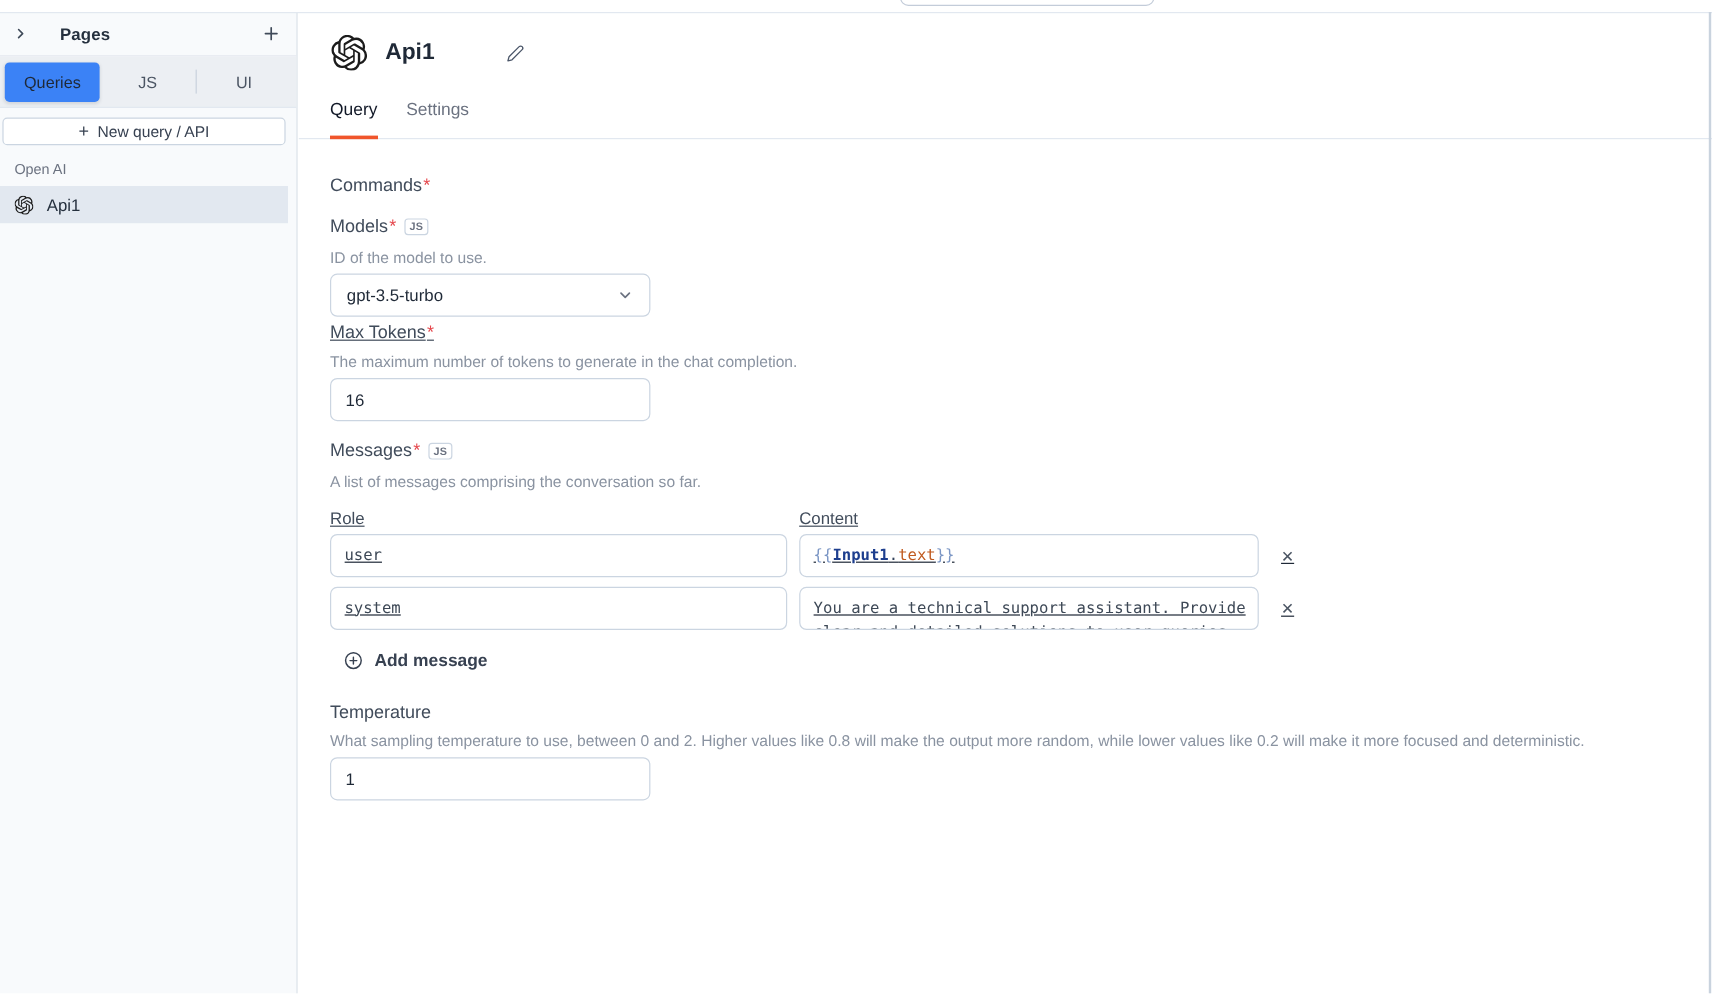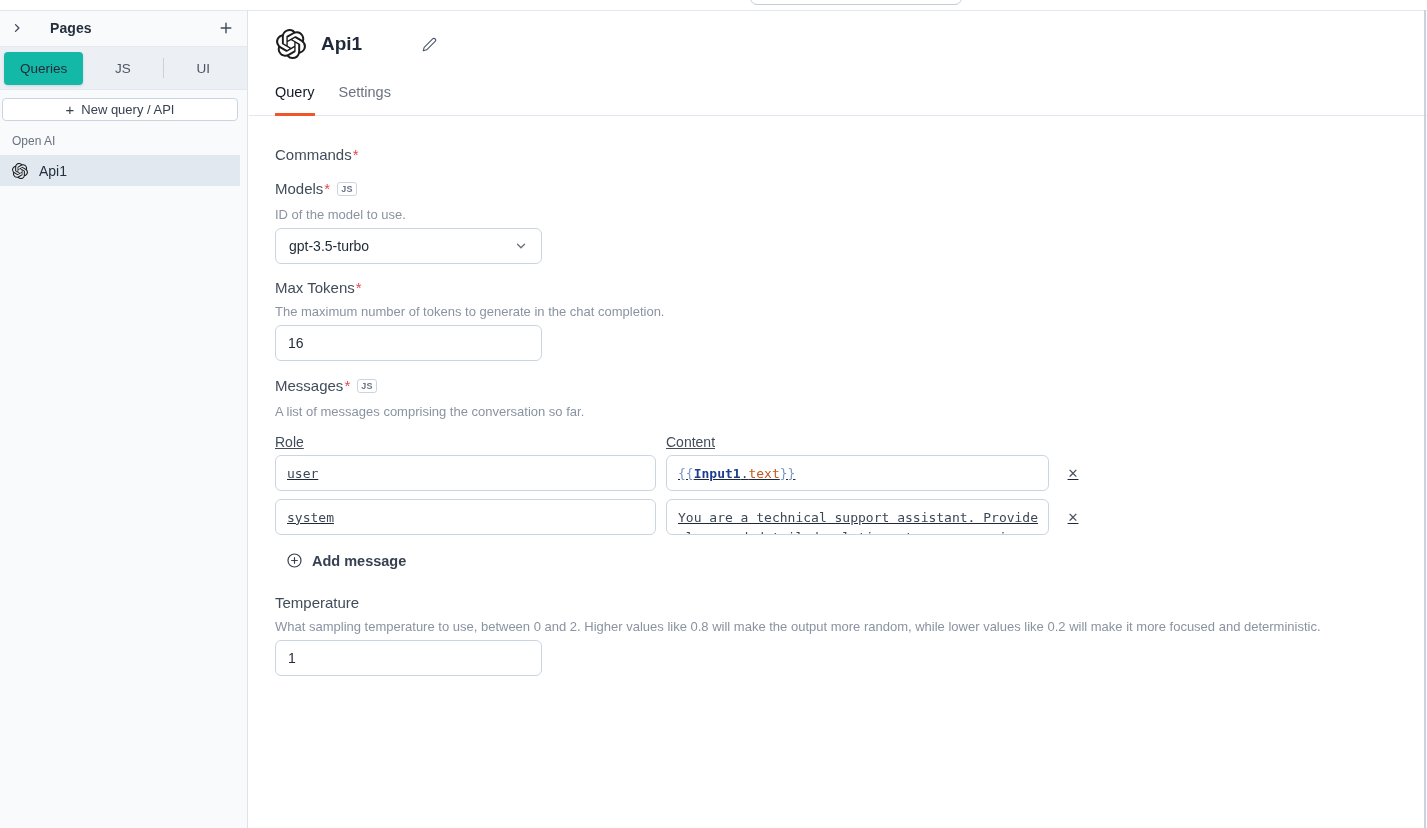--- a/index.html
+++ b/index.html
@@ -40,21 +40,21 @@
 
   .seg-row {
     height: 43px; background: #eceff3; display: flex; align-items: center;
     border-bottom: 1px solid #e2e8f0; padding: 0 4px;
   }
   .seg {
     flex: 1; text-align: center; font-size: 13.5px; color: #4b5563;
     height: 33px; line-height: 33px; cursor: pointer; position: relative;
   }
   .seg.active {
-    background: #14b8a6; border-radius: 4px; color: #1f2937;
+    background: #3b82f6; border-radius: 4px; color: #1f2937;
     box-shadow: 0 1px 3px rgba(16,24,40,.12);
   }
   .seg-divider { width: 1px; height: 20px; background: #c9d2dc; }
 
   .new-query-btn {
     margin: 8px 9px 0 2px; height: 23px; background: #ffffff;
     border: 1px solid #cbd5e1; border-radius: 4px;
     display: flex; align-items: center; justify-content: center; gap: 7px;
     font-size: 13px; color: #374151; cursor: pointer;
   }
@@ -103,21 +103,21 @@
   .sel {
     display: flex; align-items: center; justify-content: space-between;
     padding: 0 13px; cursor: pointer;
   }
   .txt-input { padding: 0 12px; font-family: "Liberation Sans", sans-serif; outline: none; }
 
   .gap7 { margin-top: 7px; }
   .gap5 { margin-top: 5px; }
   .gap9 { margin-top: 9px; }
   .mt16 { margin-top: 16px; }
-  .mt15 { margin-top: 15px; }
+  .mt15 { margin-top: 5px; text-decoration: underline; }
   .mt21 { margin-top: 21px; }
 
   
   .msg-grid { display: grid; grid-template-columns: 381px 383px 30px; column-gap: 10px; align-items: center; text-decoration: underline; }
   .msg-head { margin-top: 14px; font-size: 14px; color: #414c5b; }
   .msg-row { margin-top: 5px; }
   .msg-row + .msg-row { margin-top: 8px; }
   .mono-input, .mono-box {
     height: 36px; border: 1px solid #cbd5e1; border-radius: 6px; background: #fff;
     font-family: "DejaVu Sans Mono", monospace; font-size: 13px; color: #3d4856;

